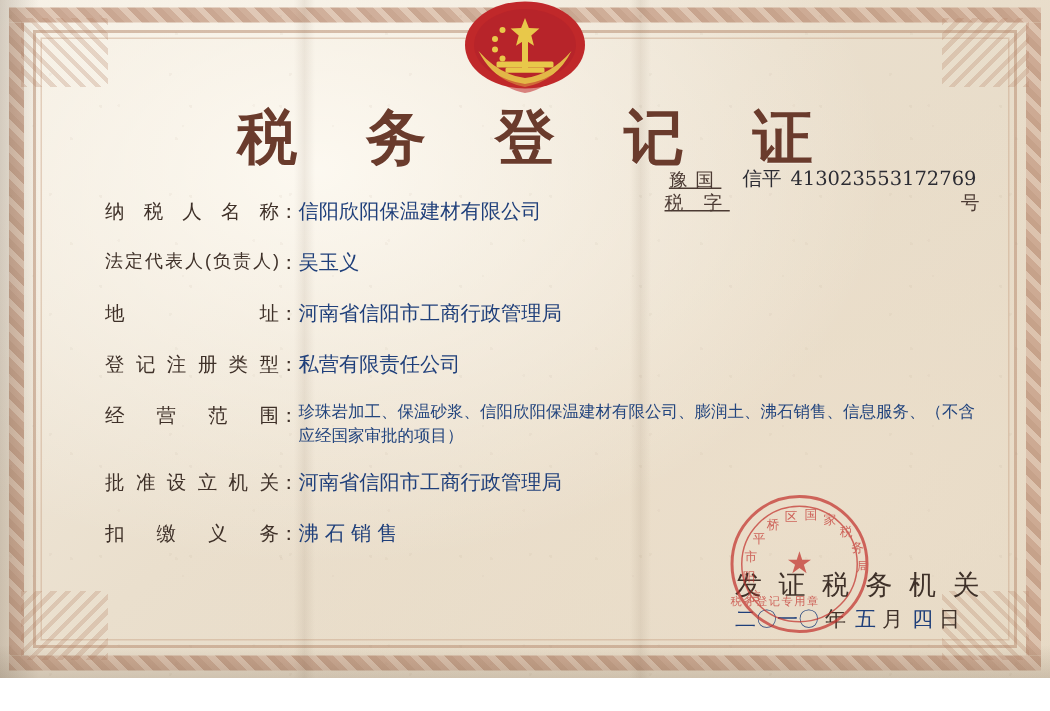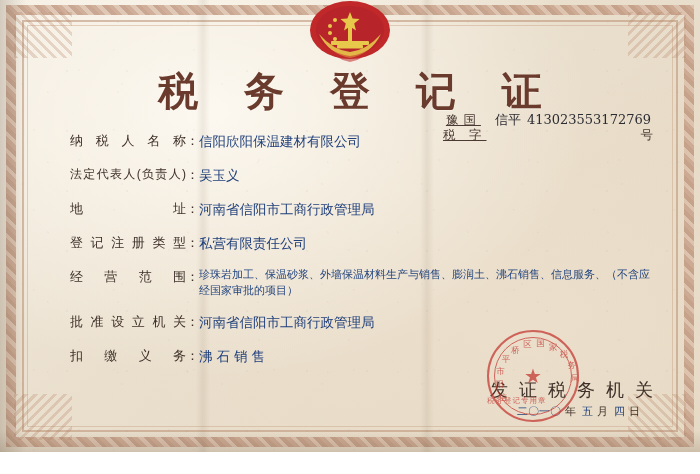--- a/index.html
+++ b/index.html
@@ -234,21 +234,21 @@
     top: 378px;
     font-size: 18px;
     color: #3f3129;
     letter-spacing: 3px;
     z-index: 3;
   }
   .date-line {
     position: absolute;
     right: 56px;
     top: 404px;
-    font-size: 11px;
+    font-size: 14px;
     color: #3f3129;
     z-index: 3;
     white-space: nowrap;
   }
   .date-line .num {
     font-family: "DejaVu Serif", serif;
     color: #1f3f7a;
     margin: 0 2px;
   }
   .date-line .unit { letter-spacing: 2px; margin: 0 2px; }
@@ -345,21 +345,21 @@
 
     <div class="row">
       <div class="label">登记注册类型</div>
       <div class="colon">：</div>
       <div class="value">私营有限责任公司</div>
     </div>
 
     <div class="row">
       <div class="label">经营范围</div>
       <div class="colon">：</div>
-      <div class="value small">珍珠岩加工、保温砂浆、外墙保温材料生产与销售、膨润土、沸石销售、信息服务、（不含应经国家审批的项目）</div>
+      <div class="value small">珍珠岩加工、保温砂浆、信阳欣阳保温建材有限公司、膨润土、沸石销售、信息服务、（不含应经国家审批的项目）</div>
     </div>
 
     <div class="row">
       <div class="label">批准设立机关</div>
       <div class="colon">：</div>
       <div class="value">河南省信阳市工商行政管理局</div>
     </div>
 
     <div class="row">
       <div class="label">扣缴义务</div>

